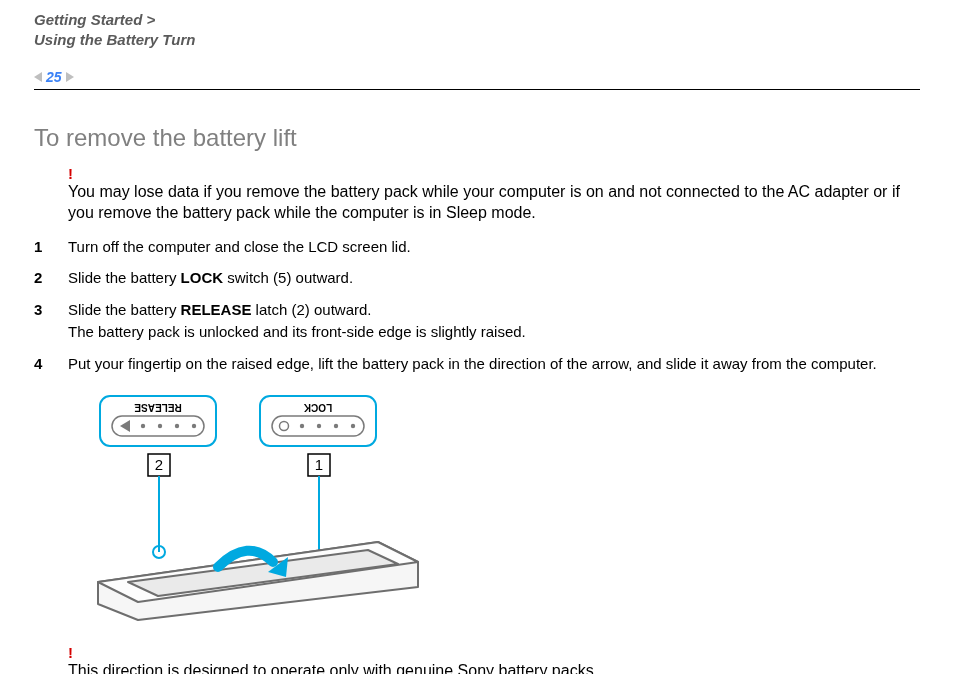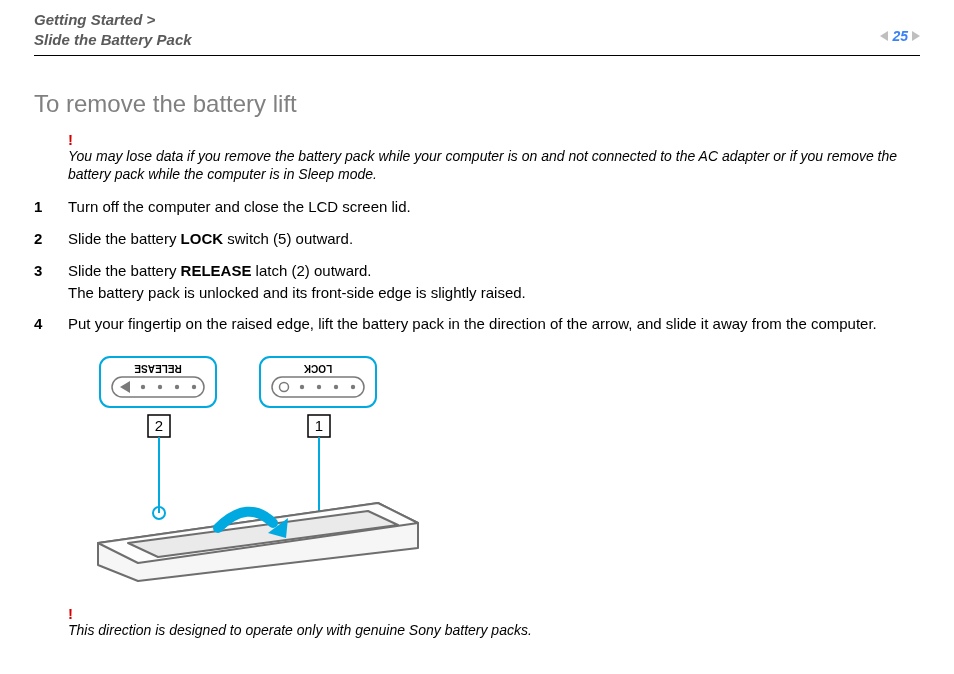--- a/index.html
+++ b/index.html
@@ -18,20 +18,21 @@
     left: 34px;
     top: 10px;
     width: 886px;
   }
   .header {
     display: flex;
     justify-content: space-between;
     align-items: flex-start;
     border-bottom: 1px solid #000;
     padding-bottom: 4px;
+    flex-direction: column;
   }
   .breadcrumb {
     font-weight: bold;
     font-style: italic;
     color: #5a5a5a;
     font-size: 15px;
     line-height: 1.35;
   }
   .pageno {
     display: flex;
@@ -58,21 +59,21 @@
     font-weight: 400;
   }
 
   .warn-row { margin-left: 34px; margin-bottom: 12px; max-width: 850px; }
   .warn-mark {
     color: #d40000;
     font-weight: bold;
     font-size: 15px;
     line-height: 1;
   }
-  .warn-text { font-size: 14px; line-height: 1.35; font-style: italic; }
+  .warn-text { font-size: 16px; line-height: 1.35; }
 
   ol.steps {
     list-style: none;
     padding: 0;
     margin: 0 0 0 0;
     counter-reset: step;
   }
   ol.steps > li {
     counter-increment: step;
     position: relative;
@@ -95,21 +96,21 @@
   }
 </style>
 </head>
 <body>
 
 <div class="page">
 
   <div class="header">
     <div class="breadcrumb">
       <div>Getting Started &gt;</div>
-      <div>Slide the Battery Pack</div>
+      <div>Using the Battery Turn</div>
     </div>
     <div class="pageno">
       <span class="tri tri-left"></span>
       <span>25</span>
       <span class="tri tri-right"></span>
     </div>
   </div>
 
   <div class="title">To remove the battery lift</div>
 

